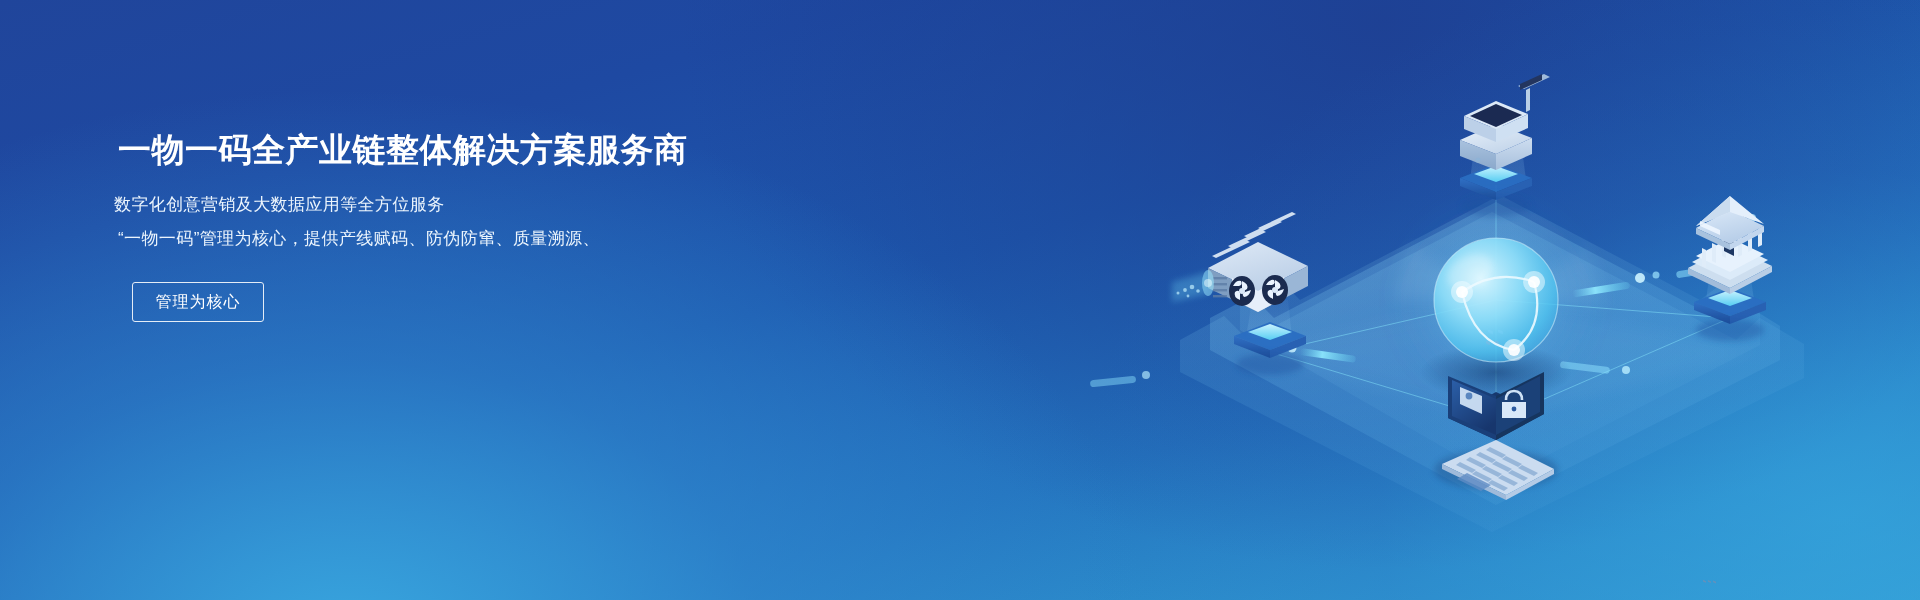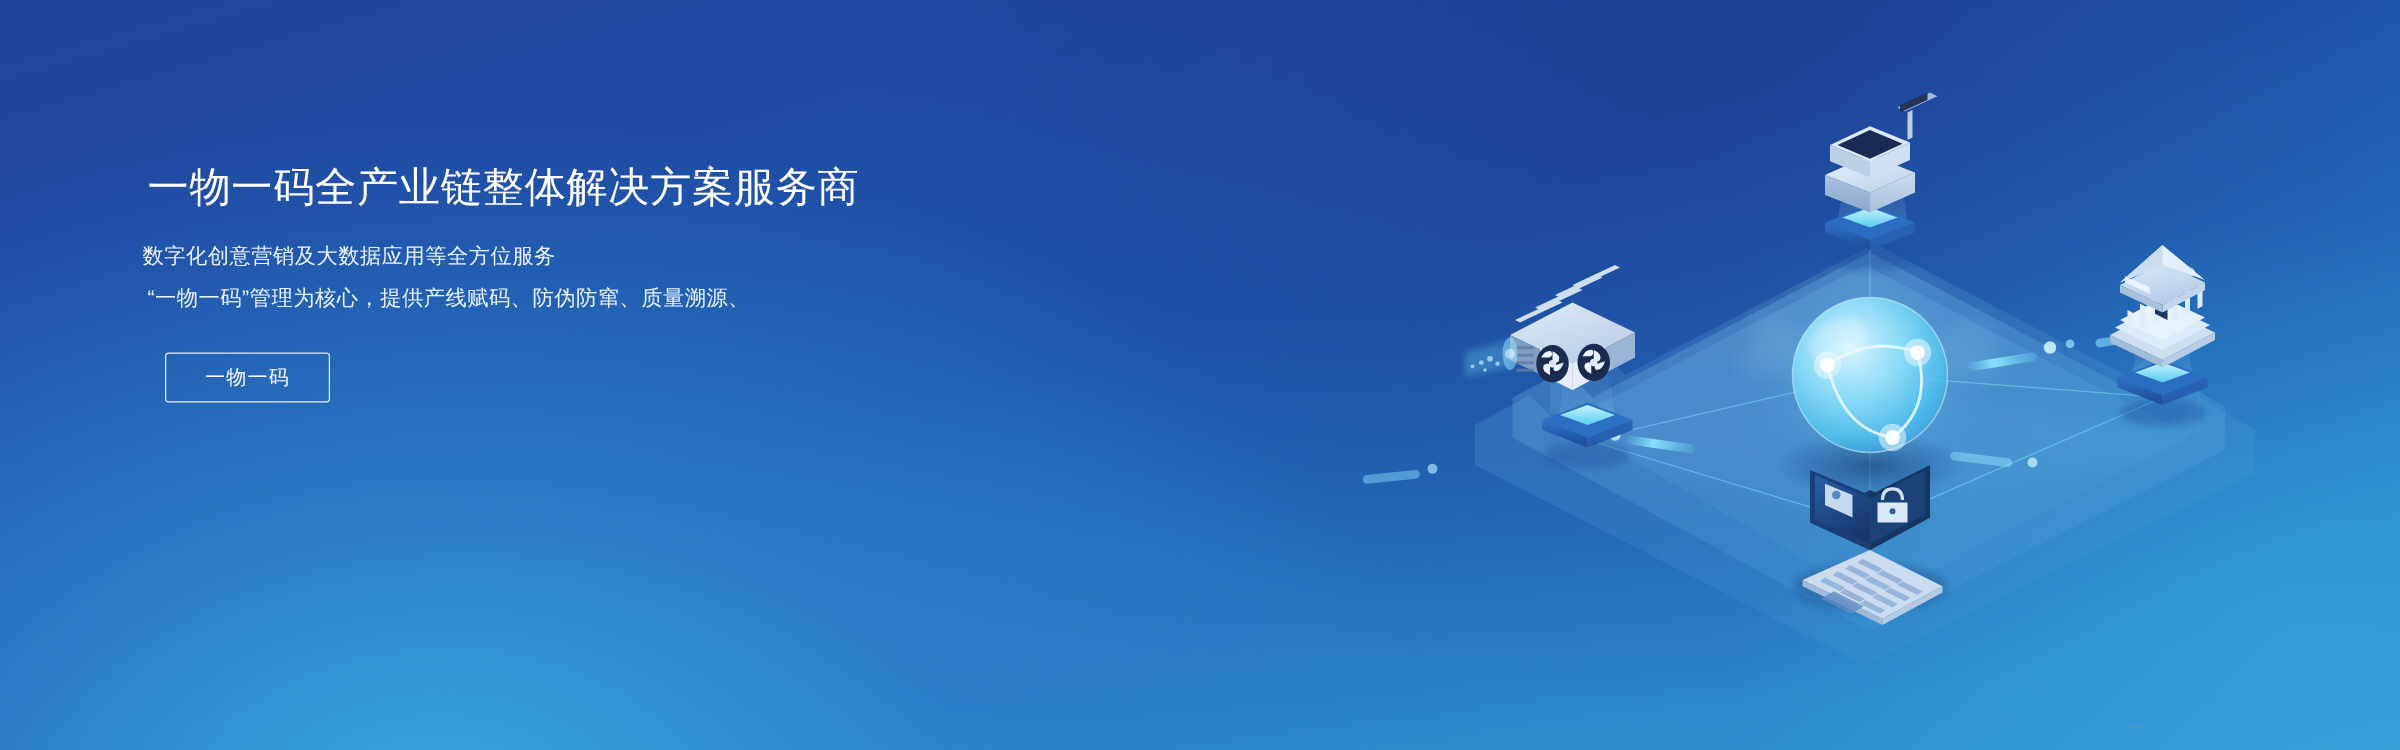--- a/index.html
+++ b/index.html
@@ -25,21 +25,21 @@
 
   
   .text-block {
     position: absolute;
     left: 118px;
     top: 128px;
     width: 700px;
   }
   .headline {
     font-size: 33px;
-    font-weight: normal;
+    font-weight: bold;
     color: #ffffff;
     letter-spacing: 0.5px;
     line-height: 44px;
     margin: 0 0 16px 0;
     white-space: nowrap;
   }
   .subtitle {
     font-size: 17px;
     color: #ecf5fd;
     line-height: 34px;
@@ -86,21 +86,21 @@
 <div class="banner">
 
   <div class="text-block">
     <h1 class="headline">一物一码全产业链整体解决方案服务商</h1>
 
     <p class="subtitle">
       <span class="sub-line sub-line-2">数字化创意营销及大数据应用等全方位服务</span>
       <span class="sub-line sub-line-1">“一物一码”管理为核心，提供产线赋码、防伪防窜、质量溯源、</span>
     </p>
 
-    <button class="cta-button">一物一码</button>
+    <button class="cta-button">管理为核心</button>
   </div>
 
   <div class="illustration">
     <svg width="980" height="600" viewBox="0 0 980 600" xmlns="http://www.w3.org/2000/svg">
       <defs>
         <linearGradient id="platTop" x1="0" y1="0" x2="0.4" y2="1">
           <stop offset="0%" stop-color="#8fd2f0" stop-opacity="0.40"></stop>
           <stop offset="55%" stop-color="#6bb8e8" stop-opacity="0.30"></stop>
           <stop offset="100%" stop-color="#57a9e0" stop-opacity="0.22"></stop>
         </linearGradient>

